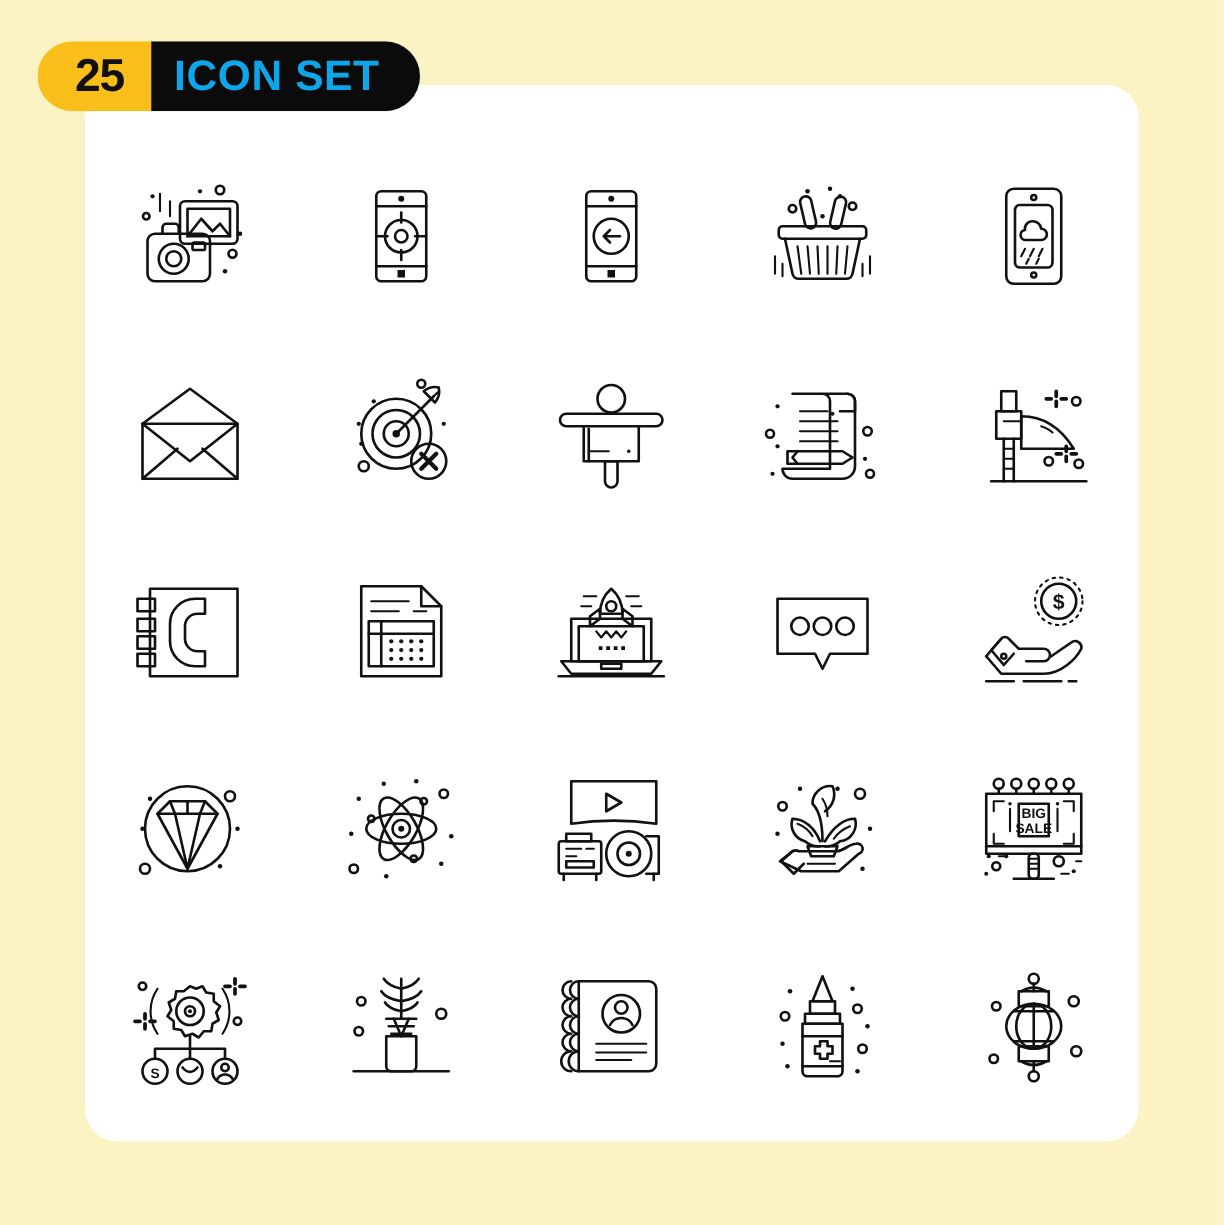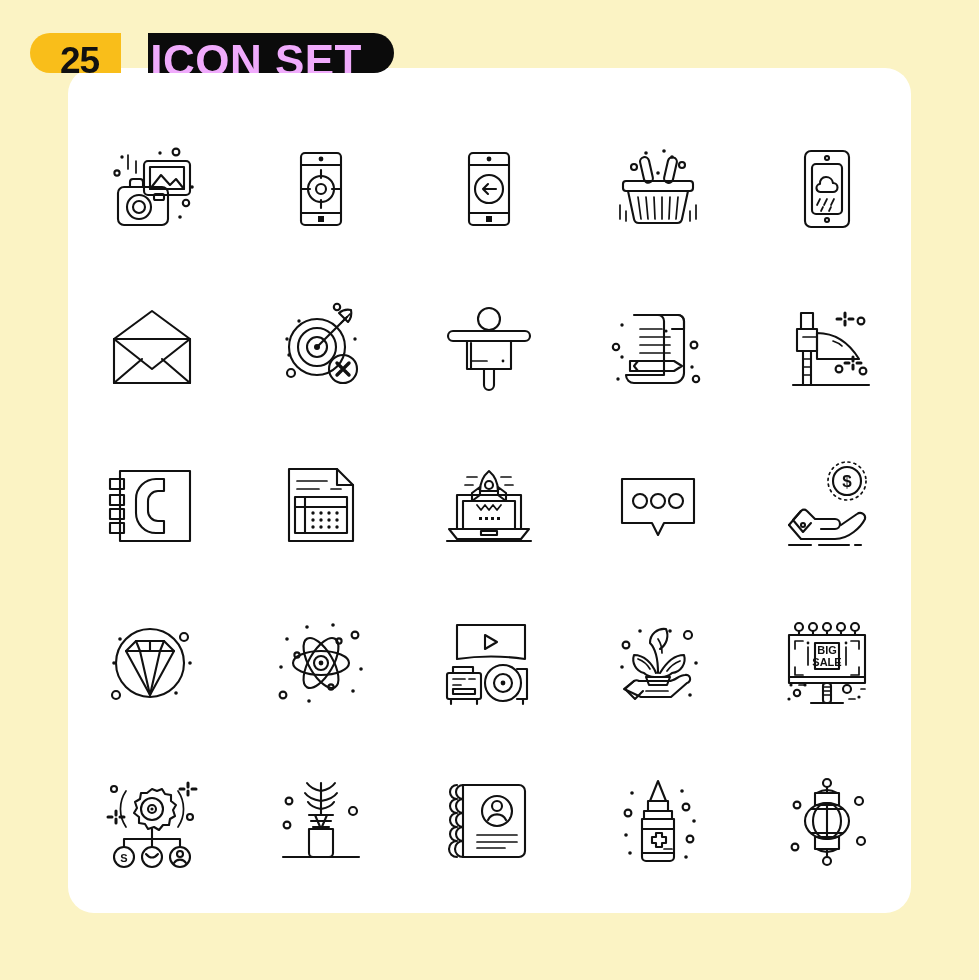--- a/index.html
+++ b/index.html
@@ -9,34 +9,33 @@
     background:#FBF3C4;
     font-family:"Liberation Sans", sans-serif;
     overflow:hidden;
   }
   #stage{position:relative;width:979px;height:980px;}
   .card{
     position:absolute;left:68px;top:68px;width:843px;height:845px;
     background:#ffffff;border-radius:26px;
   }
   .badge{
-    position:absolute;left:30px;top:33px;height:40px;
+    position:absolute;left:30px;top:33px;height:56px;
     display:flex;align-items:stretch;border-radius:28px;overflow:hidden;
     z-index:5;
-    gap:27px;
   }
   .badge-count{
     background:#F9BE1A;color:#111111;
     font-size:37px;font-weight:bold;line-height:56px;
     padding:0 22px 0 30px;letter-spacing:-1px;
   }
   .badge-title{
-    background:#0B0B0B;color:#f0abfc;
-    font-size:44px;font-weight:bold;line-height:56px;
-    padding:0 32px 0 2px;letter-spacing:0.5px;
+    background:#0B0B0B;color:#0ea5e9;
+    font-size:34px;font-weight:bold;line-height:56px;
+    padding:0 32px 0 18px;letter-spacing:0.5px;
   }
   .grid{
     position:absolute;left:68px;top:110px;width:843px;height:790px;
     display:grid;
     grid-template-columns:repeat(5,1fr);
     grid-template-rows:repeat(5,1fr);
   }
   .cell{
     display:flex;align-items:center;justify-content:center;
   }

